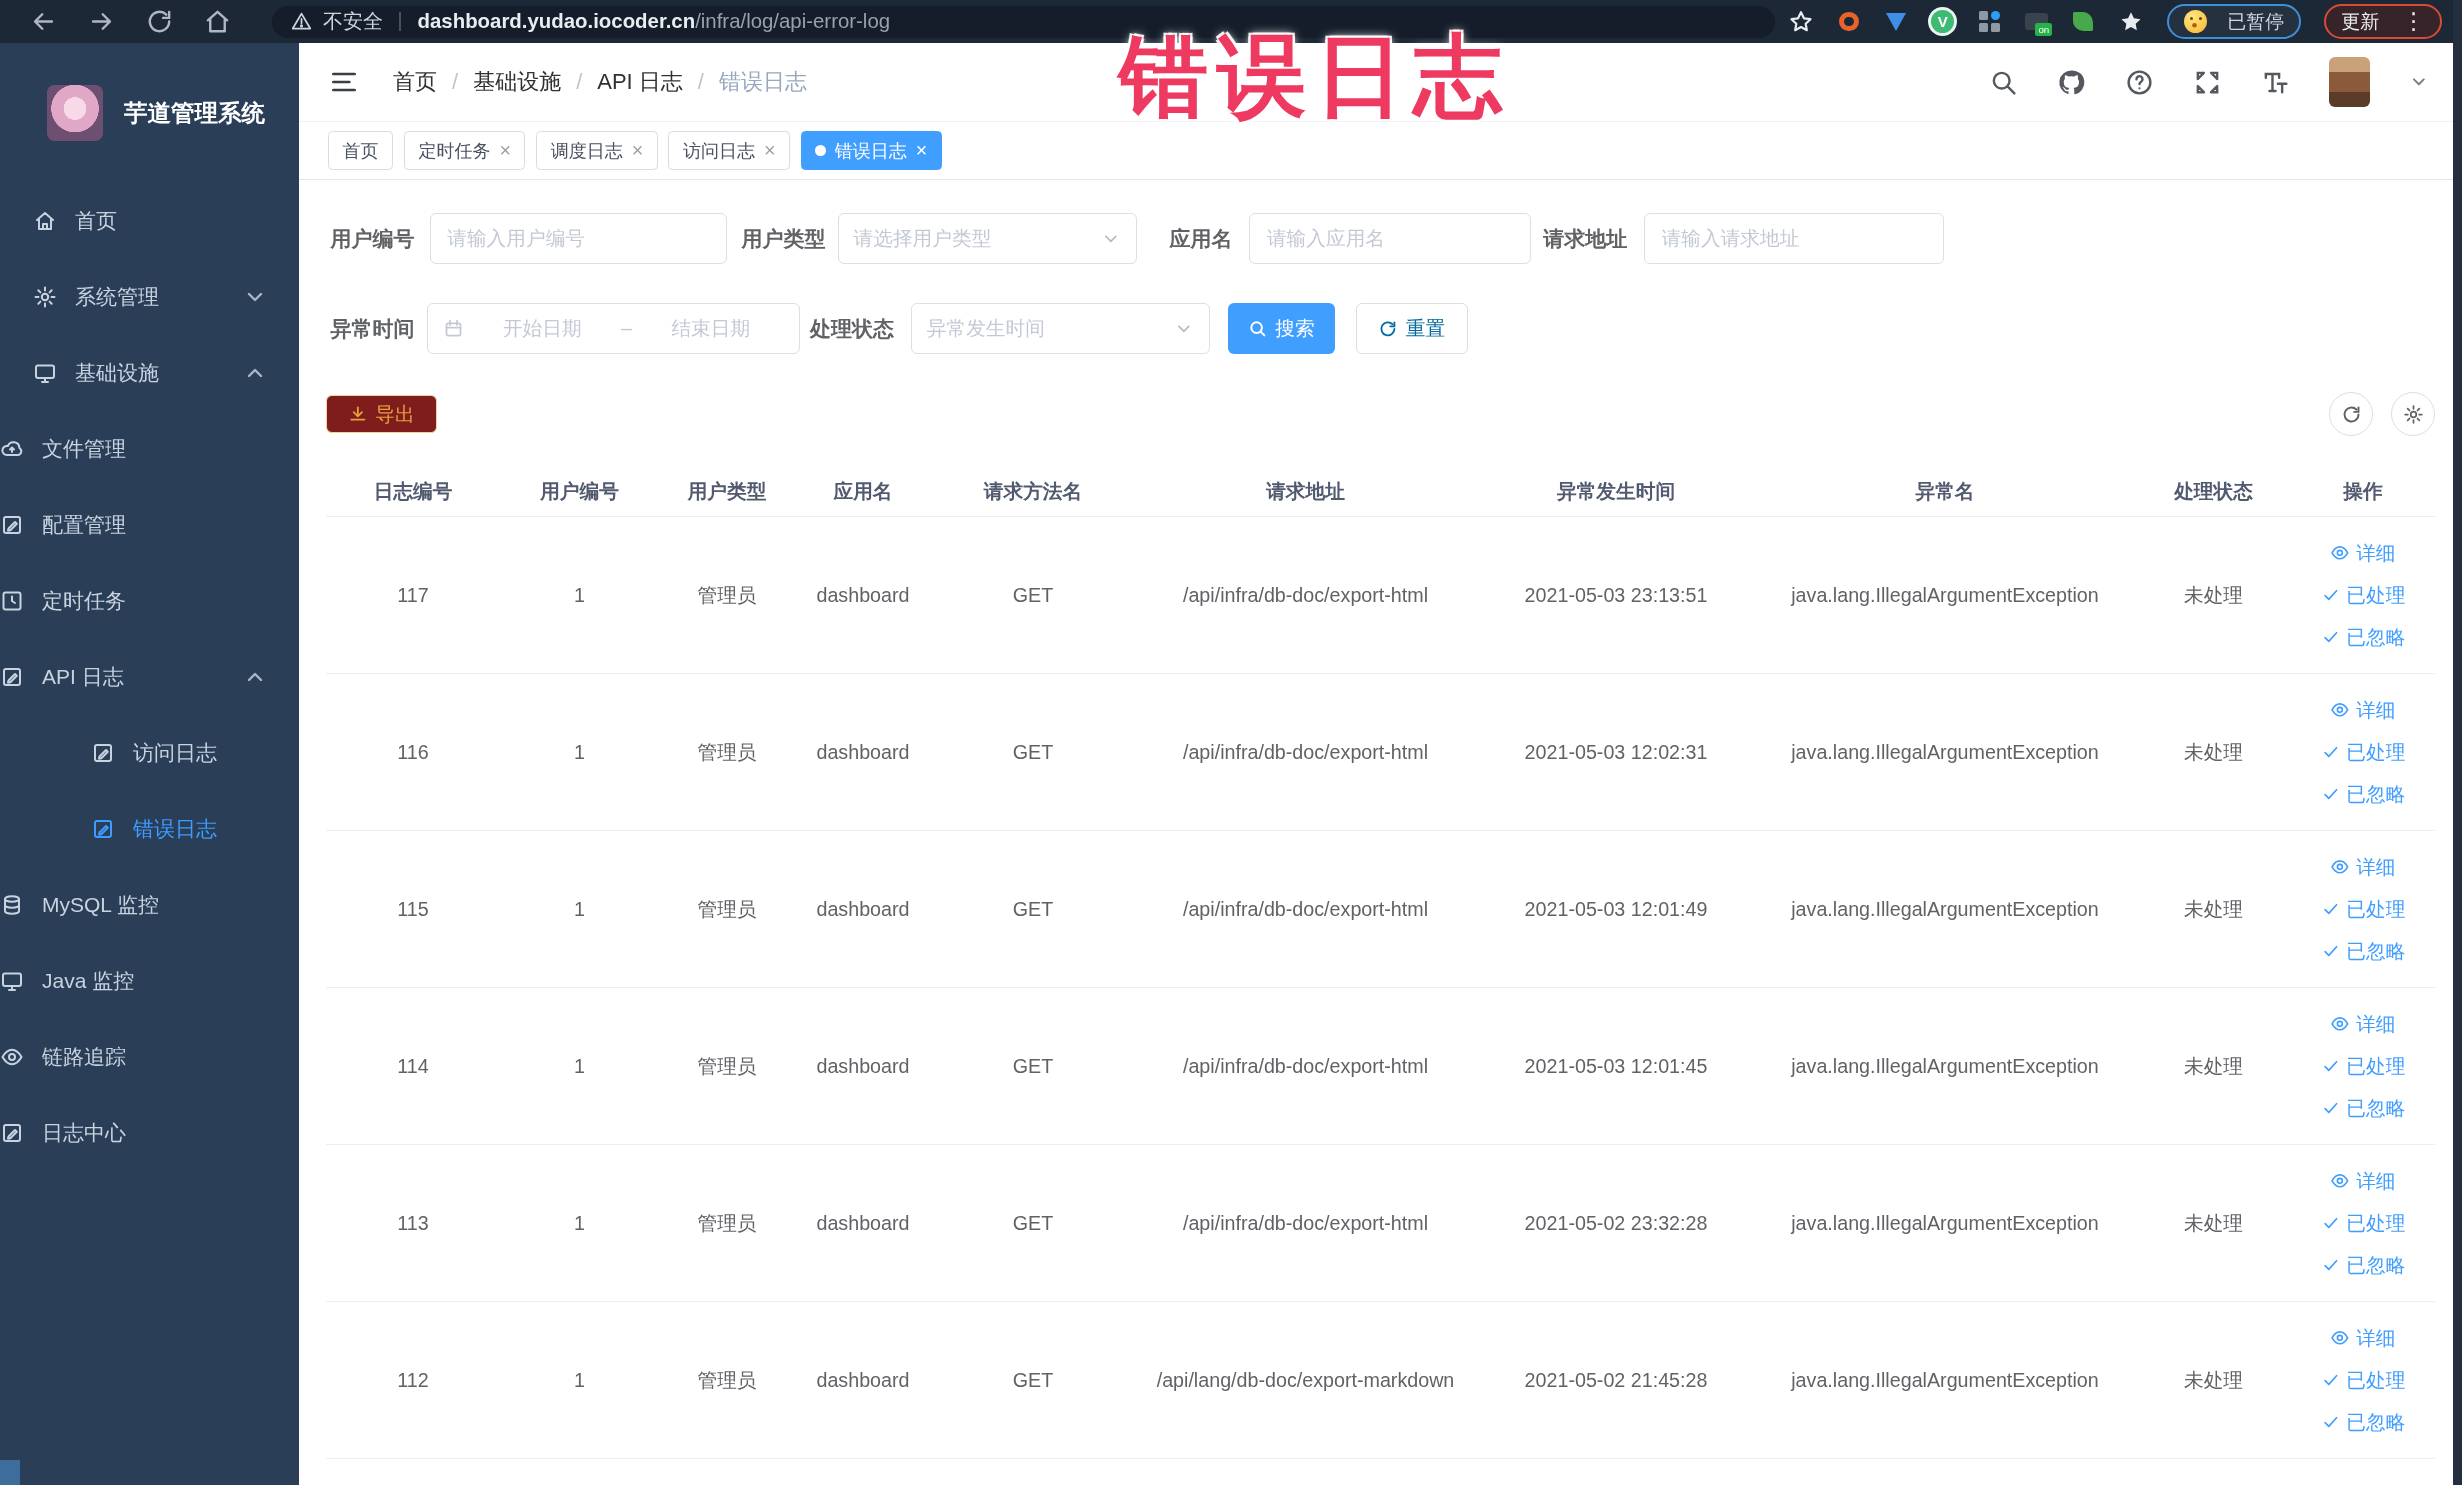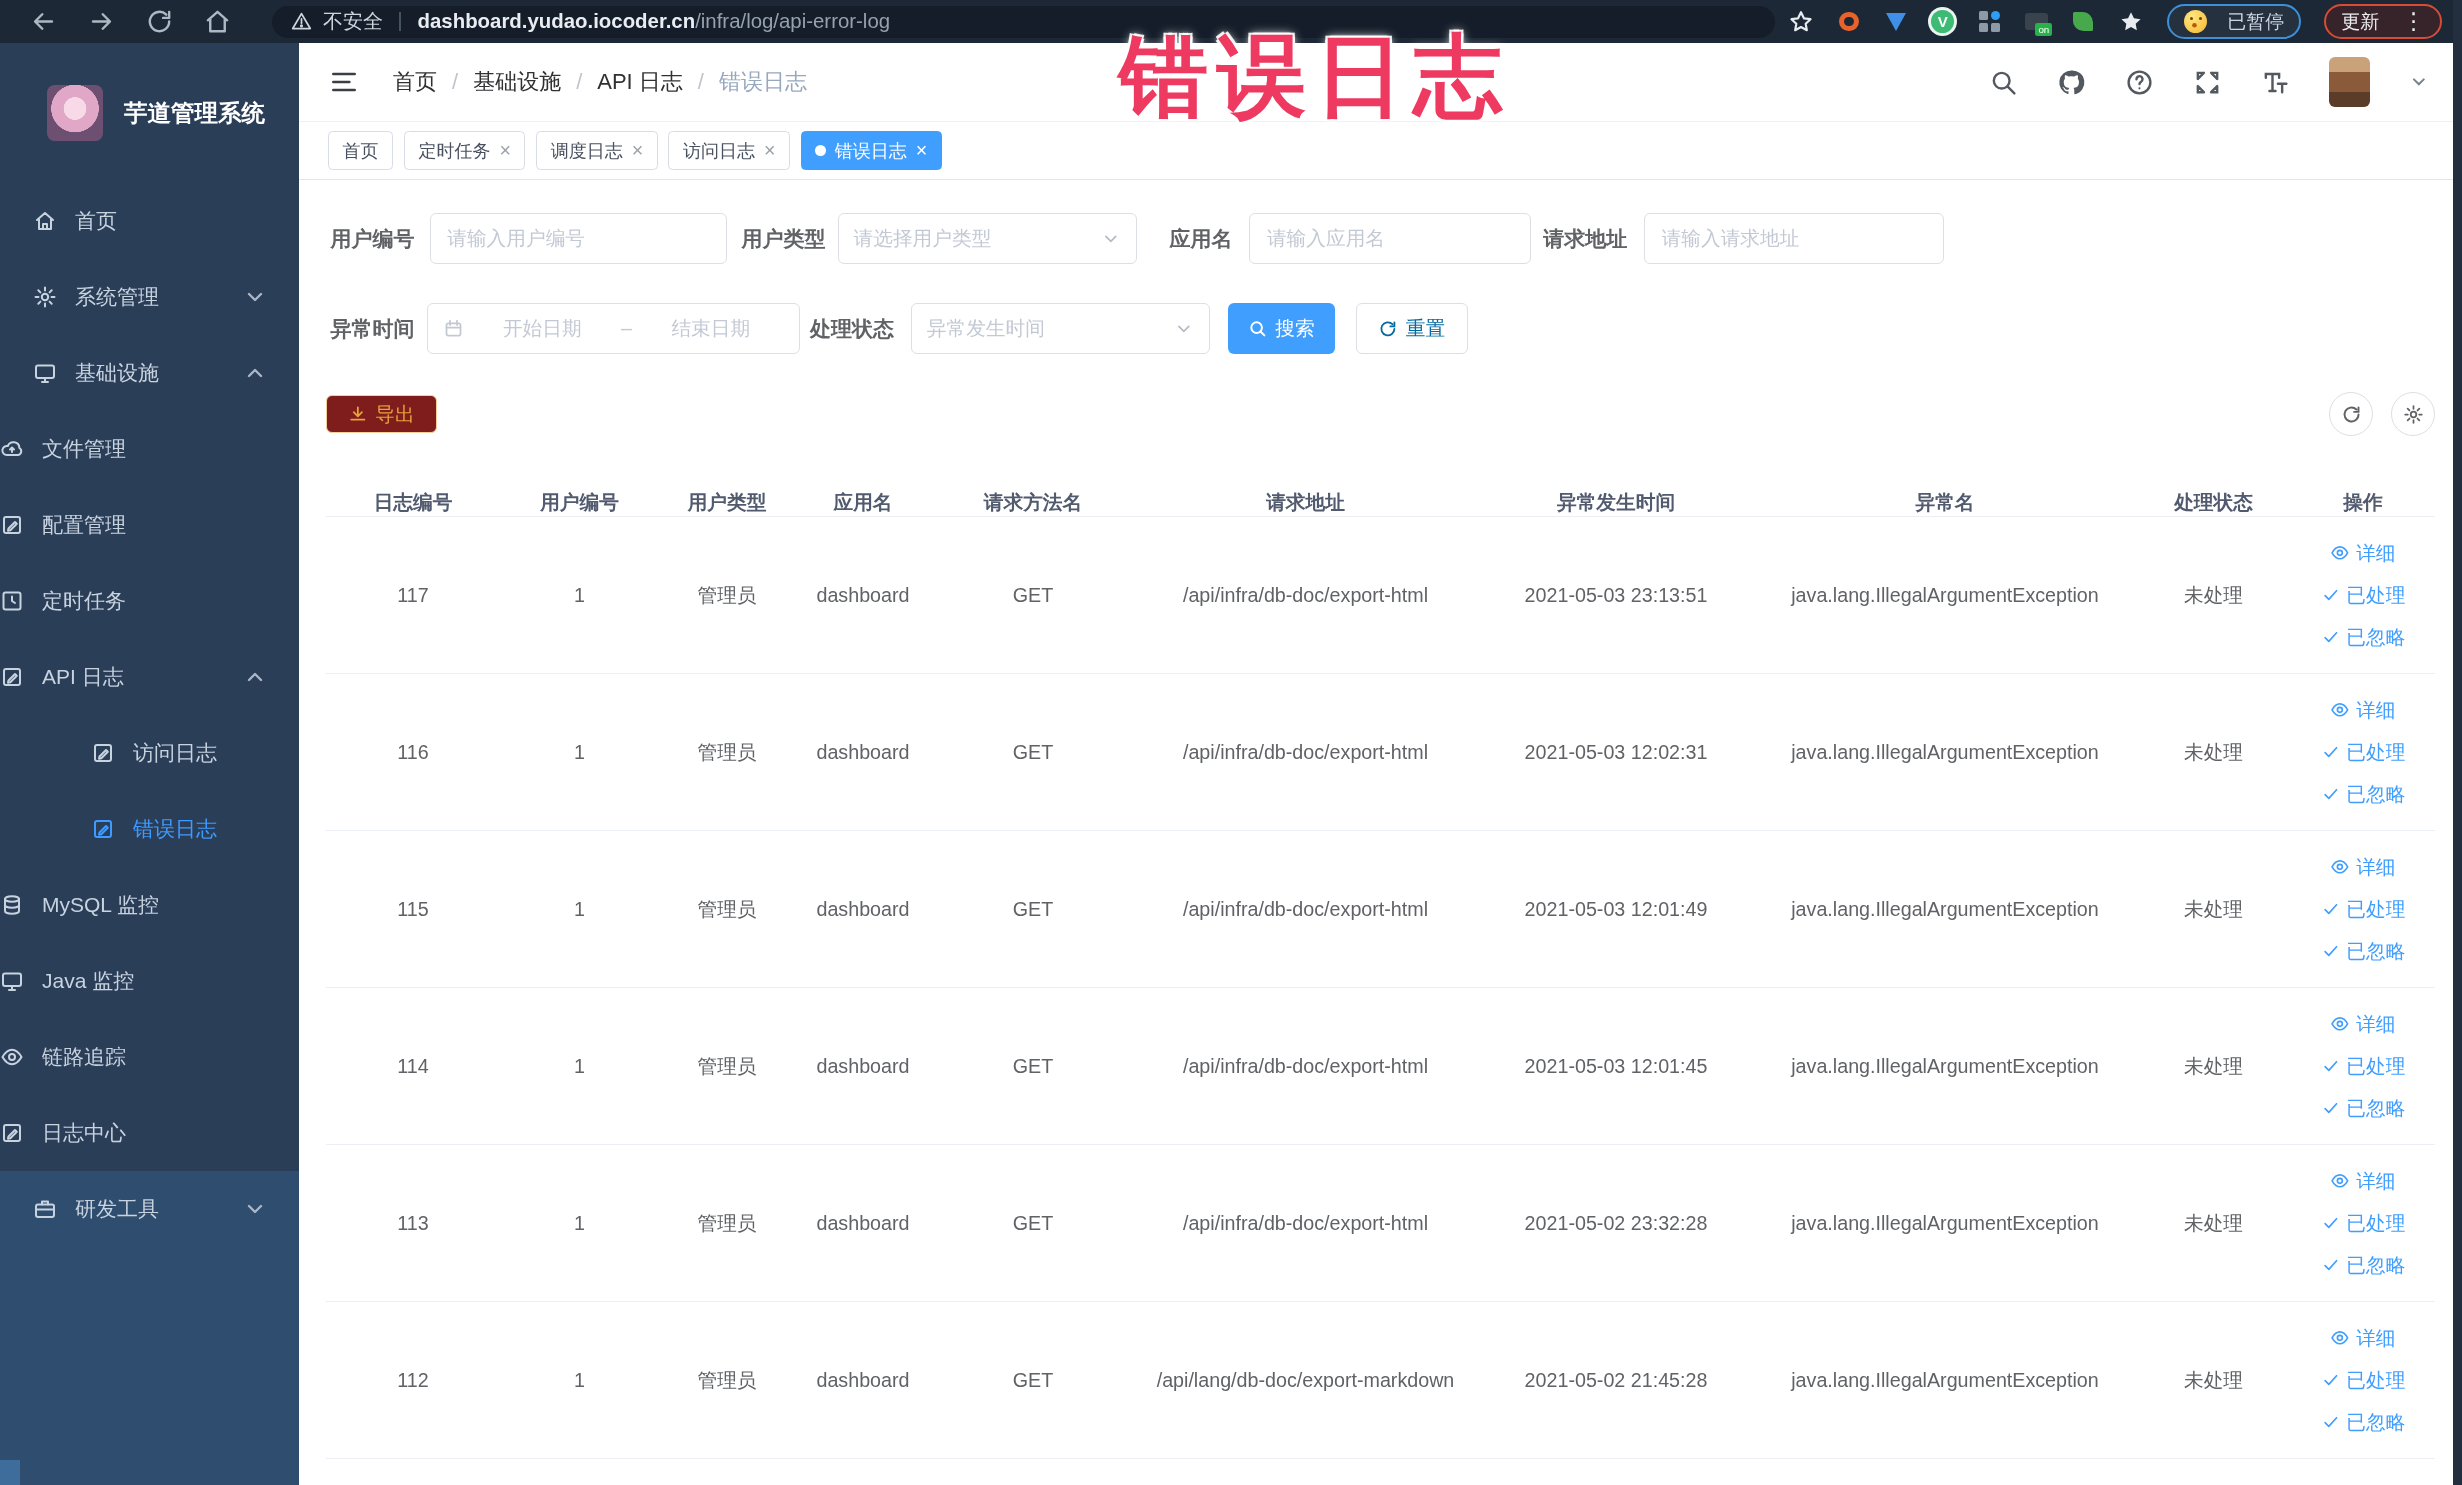--- a/index.html
+++ b/index.html
@@ -94,21 +94,21 @@
   .btn-primary { background:#409eff; color:#fff; }
   .btn-plain { background:#fff; border:1.5px solid #dcdfe6; color:#0369a1; }
   .btn-export { background:#7f1d1d; border:1.5px solid #f3d19e; color:#e6a23c; height:38px; padding:0 21px; }
   .toolbar-row { margin-top:38px; display:flex; align-items:center; }
   .circle-btns { margin-left:auto; display:flex; gap:18px; }
   .circle-btn { width:44px; height:44px; border-radius:50%; border:1.5px solid #dcdfe6; background:#fff; color:#606266; display:flex; align-items:center; justify-content:center; cursor:pointer; }
   .circle-btn .ico { width:21px; height:21px; }
 
   
   .table { margin-top:30px; }
-  .thead { display:flex; align-items:flex-end; height:51px; border-bottom:1.5px solid #ebeef5; }
+  .thead { display:flex; align-items:center; height:51px; border-bottom:1.5px solid #ebeef5; }
   .th { font-size:19.7px; font-weight:bold; color:#515a6e; text-align:center; }
   .trow { display:flex; align-items:center; height:157px; border-bottom:1.5px solid #ebeef5; }
   .td { font-size:19.7px; color:#606266; text-align:center; }
   .td.actions { display:flex; flex-direction:column; align-items:center; gap:15px; }
   .act { display:flex; align-items:center; gap:6px; color:#409eff; font-size:19.7px; cursor:pointer; text-decoration:none; }
   .act .ico { width:19.7px; height:19.7px; }
 
   
   .overlay-title { position:absolute; left:1119px; top:16.7px; z-index:60; font-size:89px; font-weight:bold; color:#ee3a60; letter-spacing:9px;
      text-shadow:0 0 4.5px #fff, 0 0 10.6px #fff, 2.3px 2.3px 0 rgba(255,255,255,.9), -2.3px -2.3px 0 rgba(255,255,255,.9), 2.3px -2.3px 0 rgba(255,255,255,.9), -2.3px 2.3px 0 rgba(255,255,255,.9); }
@@ -282,32 +282,20 @@
           <span class="mi-label">链路追踪</span>
         </div>
         <div class="menu-item d1">
           <svg class="ico " viewBox="0 0 24 24" fill="none" stroke="currentColor" stroke-width="2" stroke-linecap="round" stroke-linejoin="round">
             <rect x="4" y="4" width="16" height="16" rx="2"></rect>
             <path d="M8.5 15.5 l6.5-6.5 1.8 1.8-6.5 6.5 -2.3.5z"></path>
           </svg>
           <span class="mi-label">日志中心</span>
         </div>
       </nav>
-    <div class="menu-bottom">
-        <div class="menu-item d0">
-          <svg class="ico " viewBox="0 0 24 24" fill="none" stroke="currentColor" stroke-width="2" stroke-linecap="round" stroke-linejoin="round">
-            <rect x="3" y="7.5" width="18" height="12.5" rx="2"></rect>
-            <path d="M9 7.5 V4.5 h6 v3 M3 12.5 h18"></path>
-          </svg>
-          <span class="mi-label">研发工具</span>
-          <svg class="ico chev " viewBox="0 0 24 24" fill="none" stroke="currentColor" stroke-width="2.4" stroke-linecap="round" stroke-linejoin="round">
-            <path d="M6 9 l6 6 6-6"></path>
-          </svg>
-        </div>
-      </div>
     <div class="corner-chip"></div>
   </aside>
 
   <div class="main">
 
     <header class="top-header">
       <svg class="hamburger" viewBox="0 0 24 24" fill="none" stroke="currentColor" stroke-width="2" stroke-linecap="round">
           <path d="M4 6 h16 M4 12 h12 M4 18 h16"></path>
         </svg>
       <nav class="breadcrumb">

